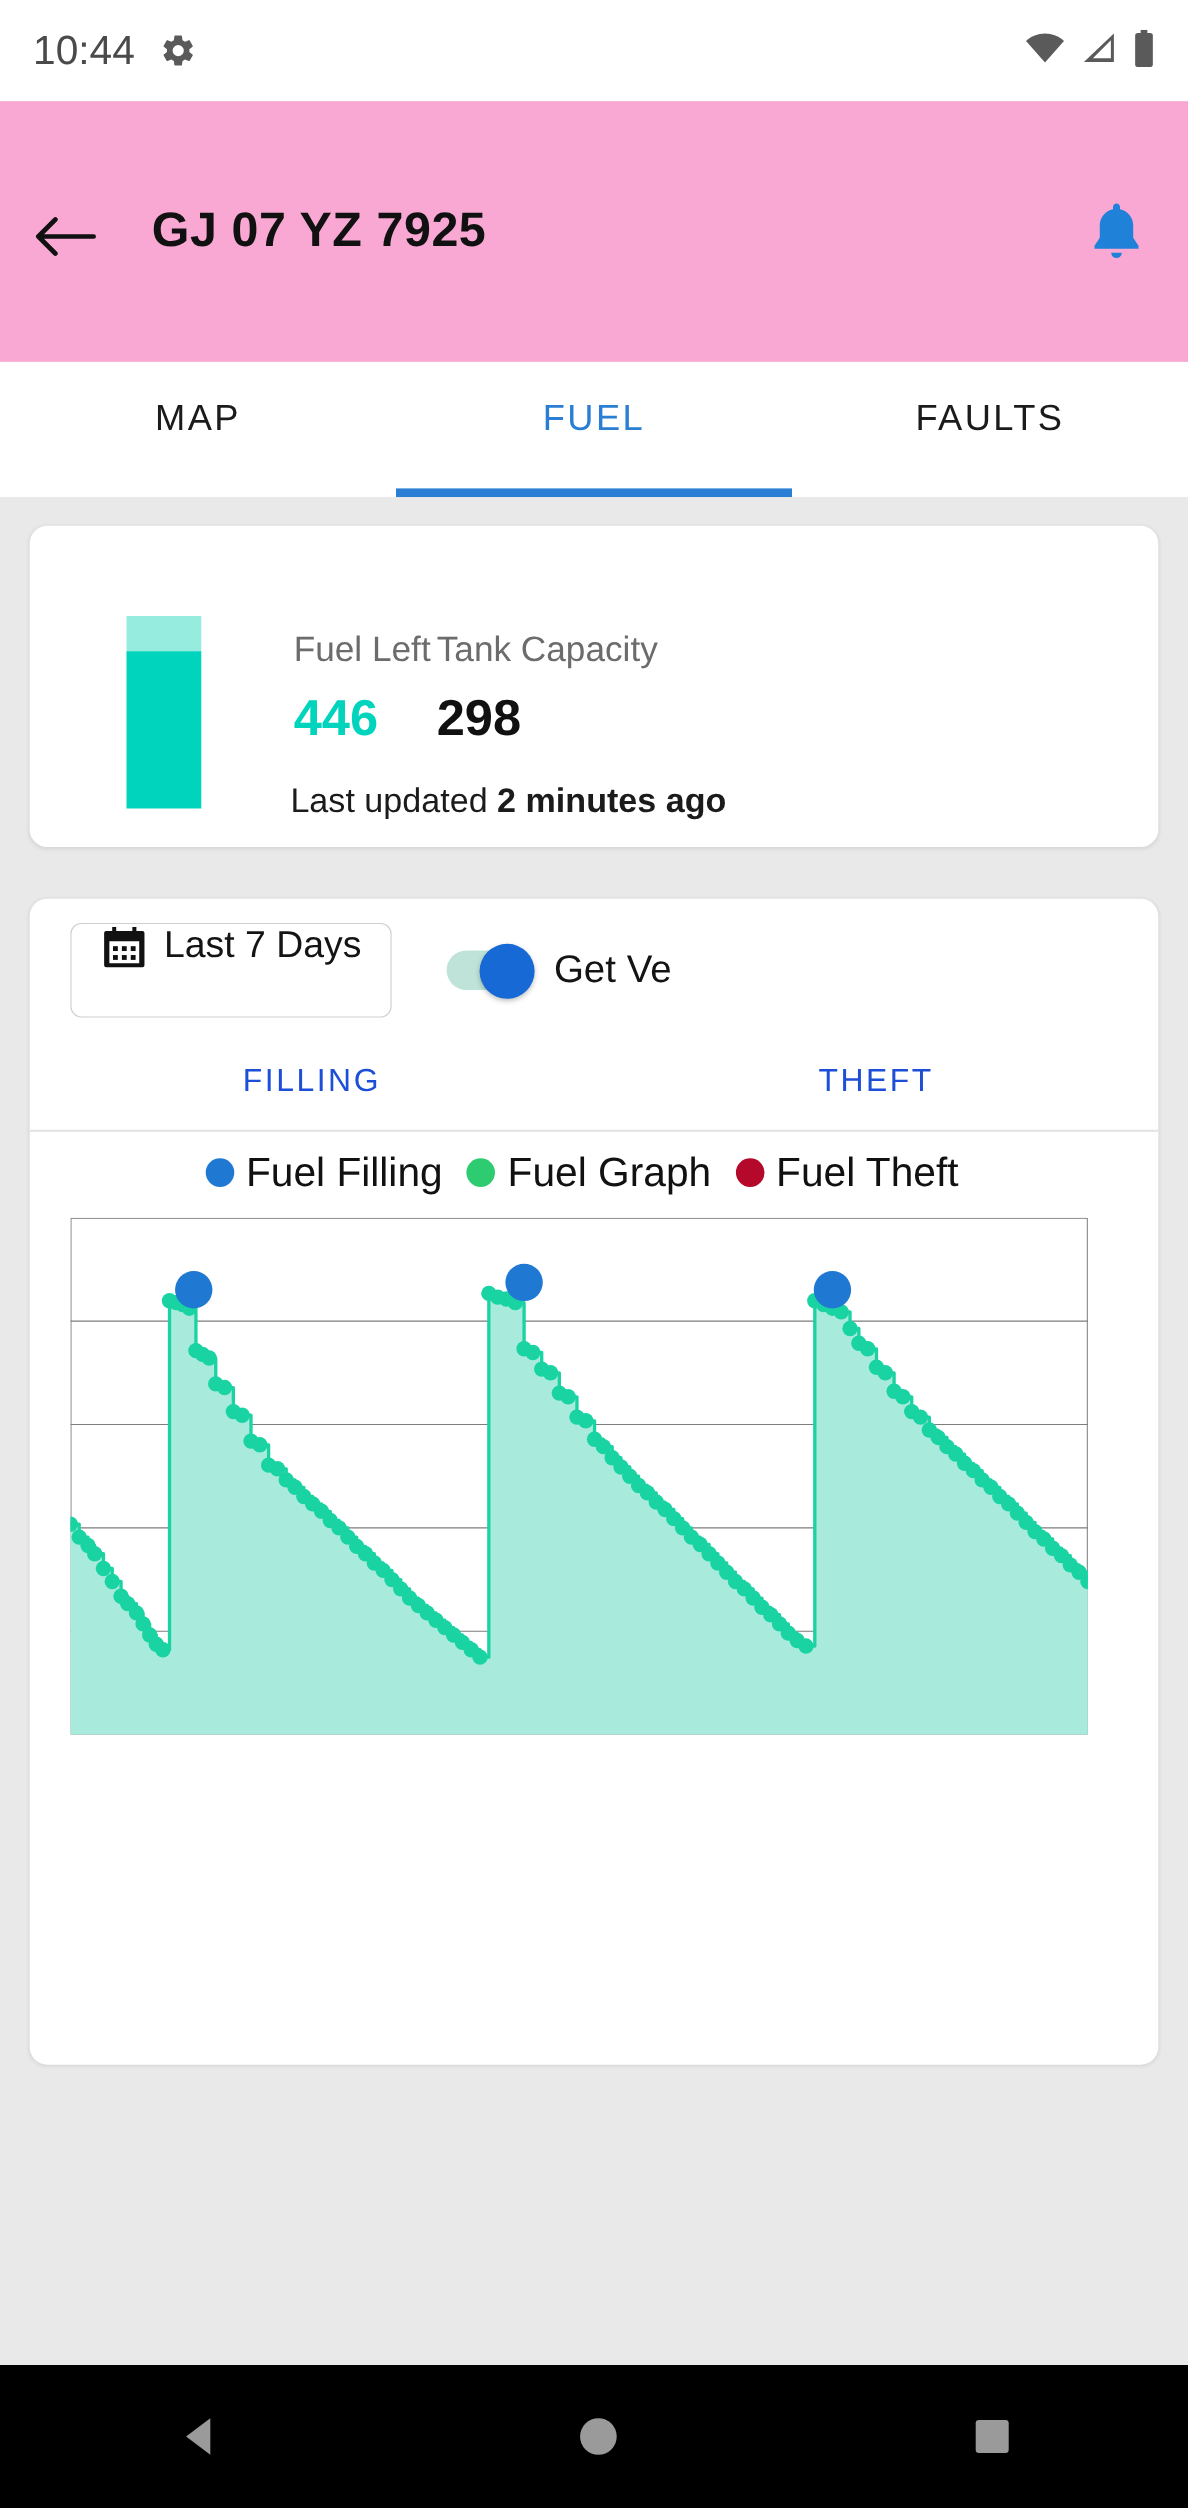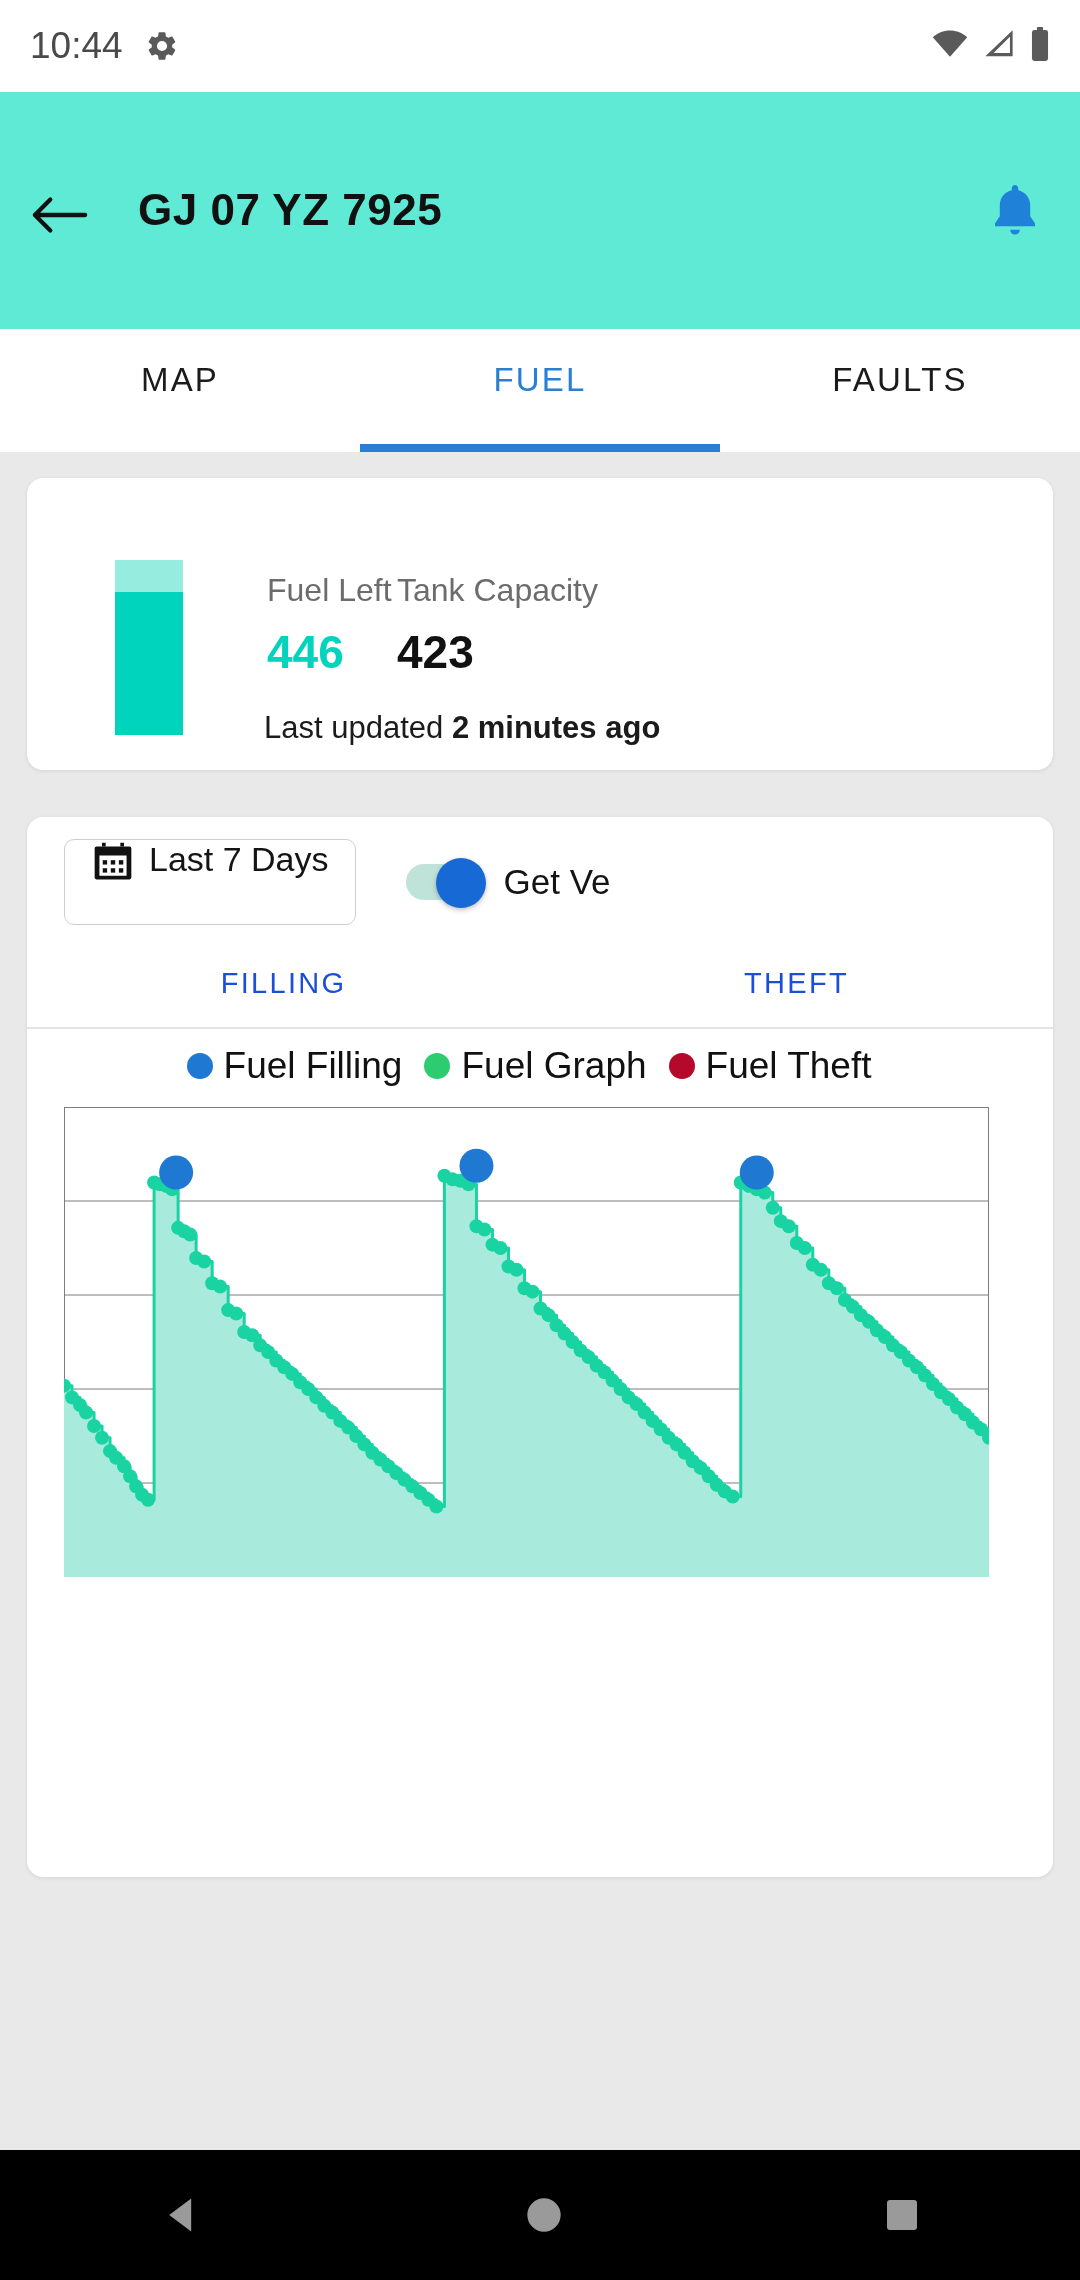--- a/index.html
+++ b/index.html
@@ -17,21 +17,21 @@
     background: #ffffff; display: flex; align-items: center;
     padding: 0 30px;
   }
   .sb-time { font-size: 37px; color: #4a4a4a; letter-spacing: 0px; }
   .sb-gear { margin-left: 22px; display: flex; align-items: center; }
   .sb-right { margin-left: auto; display: flex; align-items: center; gap: 14px; }
 
   
   .header {
     position: absolute; top: 92px; left: 0; width: 1080px; height: 237px;
-    background: #5eead4; display: flex; align-items: center;
+    background: #f9a8d4; display: flex; align-items: center;
   }
   .back-btn { width: 120px; display: flex; justify-content: center; align-items: center; padding-top: 8px; }
   .header-titles { display: flex; flex-direction: column; justify-content: center; flex: 1; padding-left: 18px; }
   .veh-number { font-size: 44px; font-weight: bold; color: #111; letter-spacing: 0.5px; line-height: 1.15; }
   .veh-model { font-size: 31px; color: #5c5c5c; margin-top: 6px; }
   .bell { width: 130px; display: flex; justify-content: center; align-items: center; }
 
   
   .toptabs {
     position: absolute; top: 329px; left: 0; width: 1080px; height: 123px;
@@ -178,21 +178,21 @@
         <div class="gauge-top" style="height: 18.5%; background: rgb(151, 236, 224);"></div>
         <div class="gauge-fill" style="height: 81.5%; background: rgb(0, 212, 189);"></div>
       </div>
       <div class="fuel-labels">
         <div class="fl-col c1">
           <span class="fl-label">Fuel Left</span>
           <span class="fl-value teal">446</span>
         </div>
         <div class="fl-col">
           <span class="fl-label">Tank Capacity</span>
-          <span class="fl-value dark">423</span>
+          <span class="fl-value dark">298</span>
         </div>
       </div>
       <div class="last-updated">
         <span>Last updated</span>
         <b>2 minutes ago</b>
       </div>
     </div>
     <div class="refresh-circle">
       <svg width="48" height="48" viewBox="0 0 24 24" fill="none" stroke="#111" stroke-width="2" stroke-linecap="round">
         <path d="M3.5 12a8.5 8.5 0 0113.9-6.6"></path>

